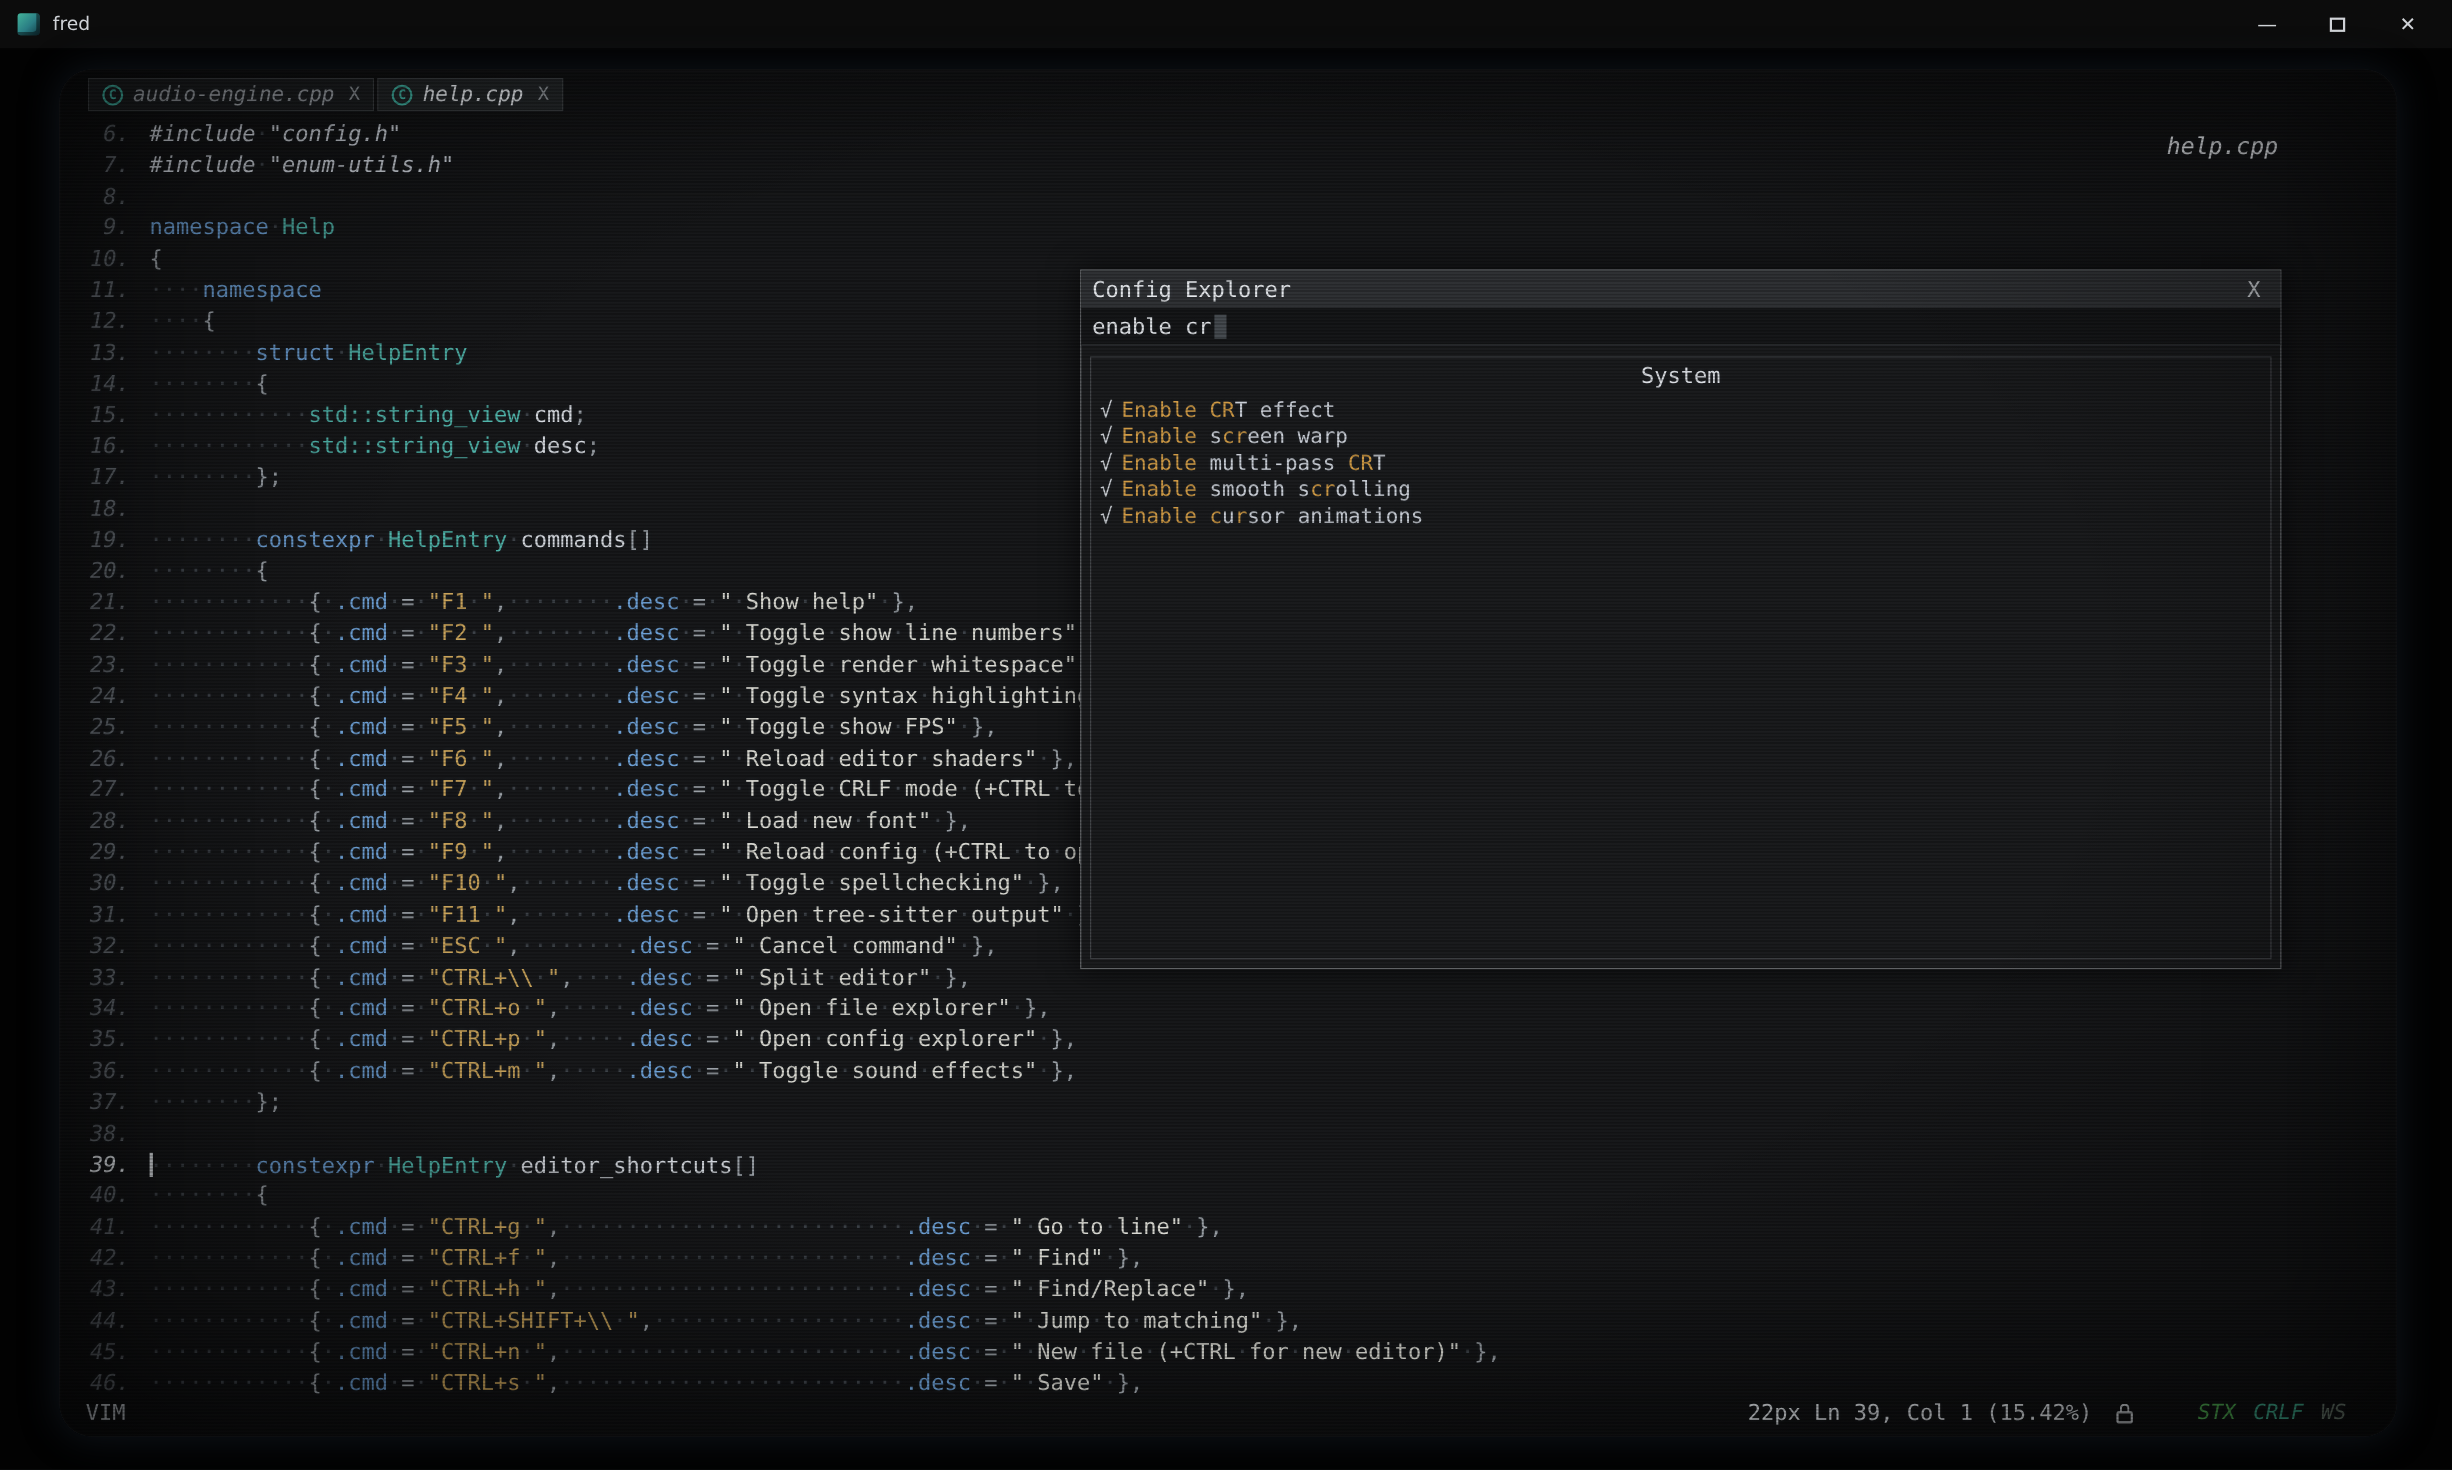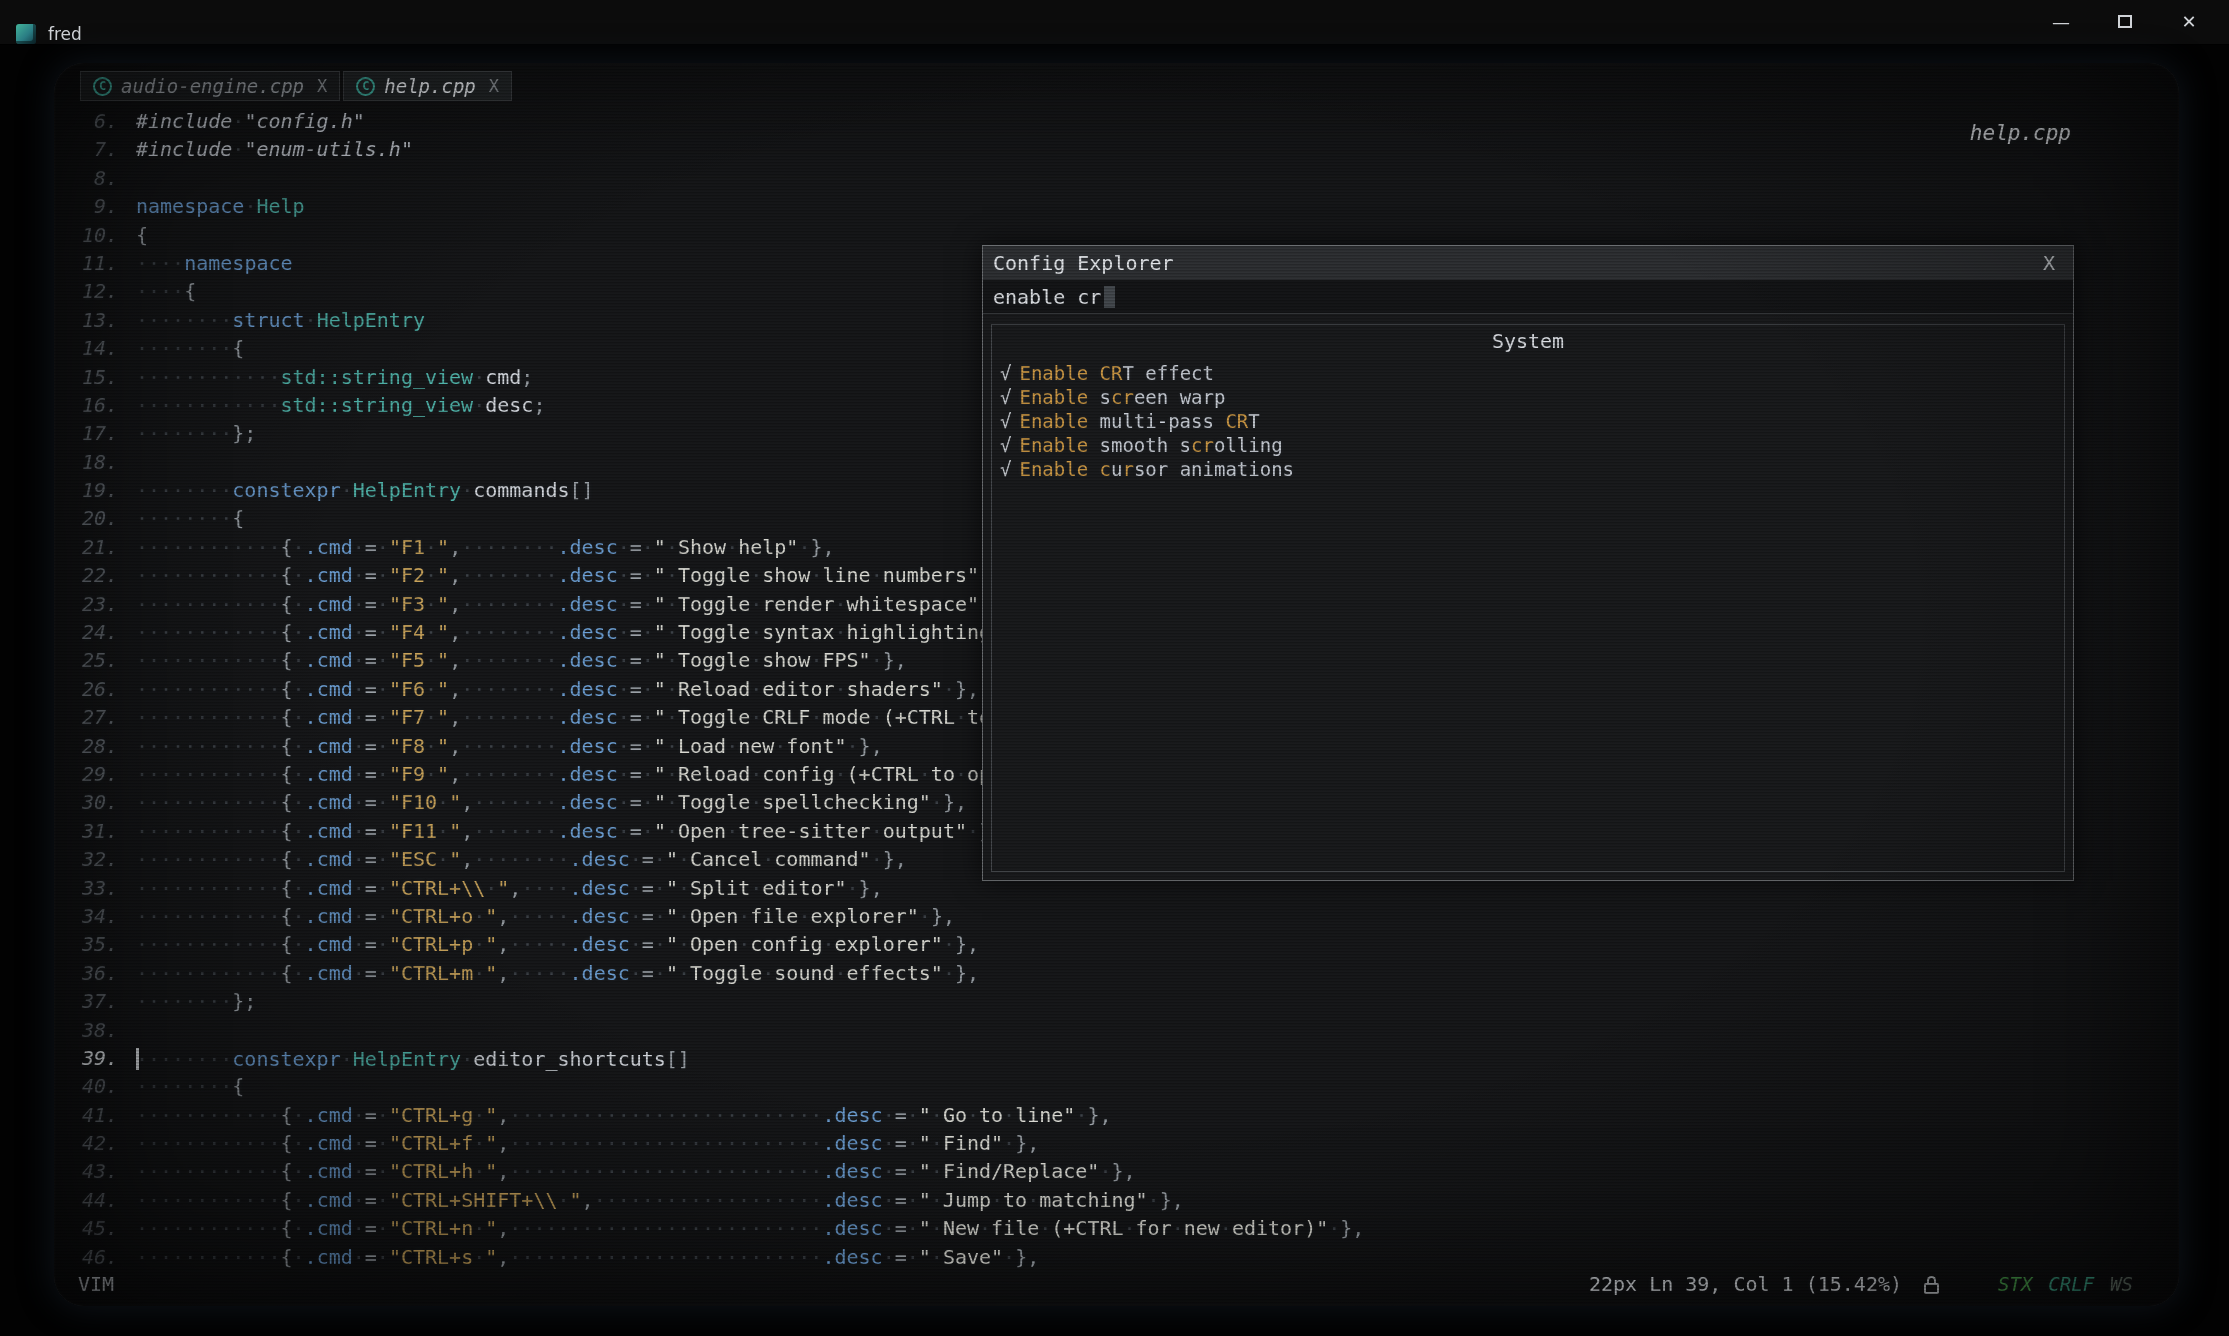--- a/index.html
+++ b/index.html
@@ -4,21 +4,21 @@
 <style>
   * { box-sizing: border-box; }
   html,body { margin:0; padding:0; }
   body {
     width:2229px; height:1336px; position:relative; overflow:hidden;
     background:#020202; font-family:"DejaVu Sans Mono", monospace;
   }
 
   
   .titlebar {
-    height:45px; background:#0c0c0c; display:flex; align-items:flex-end;
+    height:45px; background:#0c0c0c; display:flex; align-items:center;
     padding:0 8px; color:#cfd2d6; font-family:"DejaVu Sans", sans-serif; font-size:17px;
     border-bottom:1px solid #000;
   }
   .app-icon {
     width:20px; height:20px; margin:0 12px 0 8px; border-radius:3px;
     background:linear-gradient(135deg,#43b39a 0%,#2a7d84 55%,#123a44 100%);
     box-shadow: inset -3px -3px 0 rgba(0,0,0,.45);
   }
   .controls { margin-left:auto; display:flex; }
   .ctrl {

